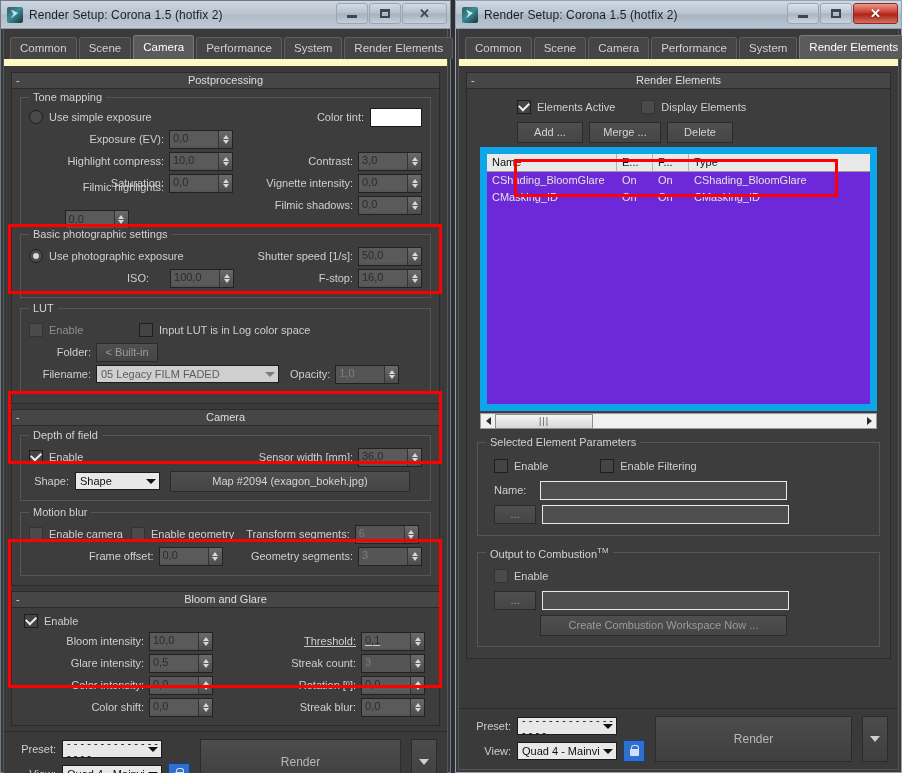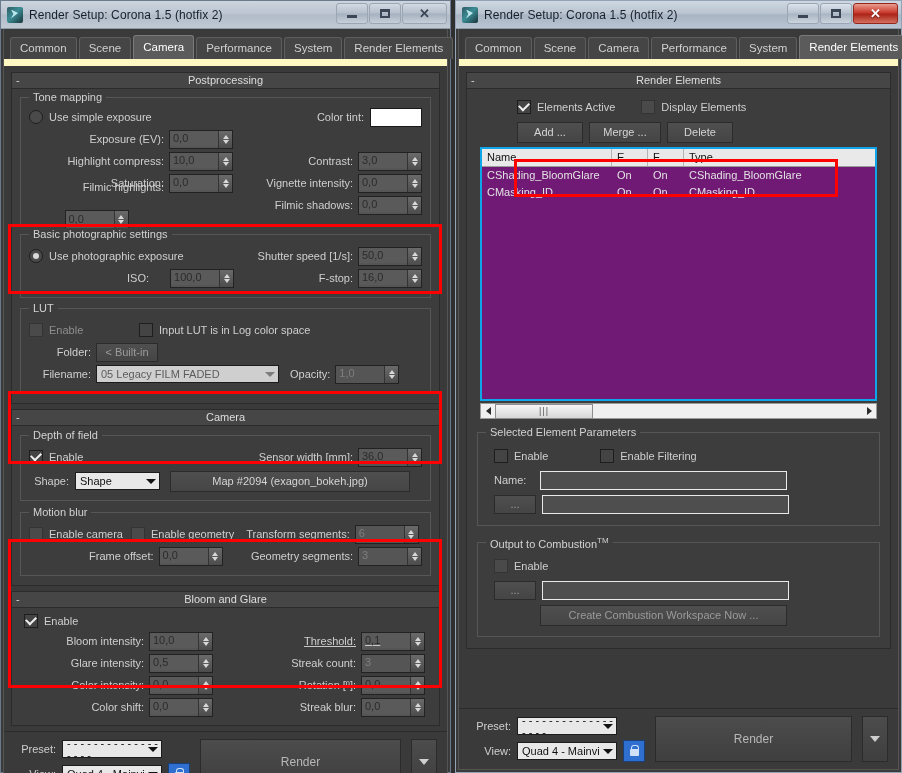--- a/index.html
+++ b/index.html
@@ -121,21 +121,21 @@
   .lockbtn .lk:before{content:"";position:absolute;left:1.5px;top:0;width:6px;height:5px;
     border:1.5px solid #cfe0f7;border-bottom:none;border-radius:3px 3px 0 0;}
   .lockbtn .lk:after{content:"";position:absolute;left:0;top:4px;width:9px;height:7px;background:#cfe0f7;border-radius:1px;}
   .renderbtn{flex:1;height:44px;background:linear-gradient(180deg,#4c4c4c,#3f3f3f);border:1px solid #2b2b2b;
     display:flex;align-items:center;justify-content:center;color:#b8b8b8;font-size:12px;}
   .renderdrop{width:24px;height:44px;background:linear-gradient(180deg,#4c4c4c,#3f3f3f);border:1px solid #2b2b2b;
     display:flex;align-items:center;justify-content:center;}
   .renderdrop .arw{width:0;height:0;border-left:5px solid transparent;border-right:5px solid transparent;border-top:6px solid #cfcfcf;}
 
   
-  .listbox{background:#701a75;border:2px solid #0ea5e9;height:250px;display:flex;flex-direction:column;}
+  .listbox{background:#6d28d9;border:7px solid #0ea5e9;height:250px;display:flex;flex-direction:column;}
   .lhead{display:flex;height:17px;background:#e9e9e9;border-bottom:1px solid #9b9b9b;color:#111;font-size:11px;}
   .lhead div{line-height:16px;padding-left:5px;border-right:1px solid #b5b5b5;box-sizing:border-box;}
   .lrows{flex:1;}
   .lrow{display:flex;height:17px;font-size:11px;color:#e2e2e2;}
   .lrow div{line-height:17px;padding-left:5px;box-sizing:border-box;}
   .c-name{width:130px;}.c-e{width:36px;}.c-f{width:36px;}.c-type{flex:1;}
 
   .hscroll{height:16px;background:#f0f0f0;border:1px solid #9a9a9a;display:flex;align-items:center;
     margin-top:2px;box-sizing:border-box;}
   .hscroll .sb{width:14px;height:14px;display:flex;align-items:center;justify-content:center;}

